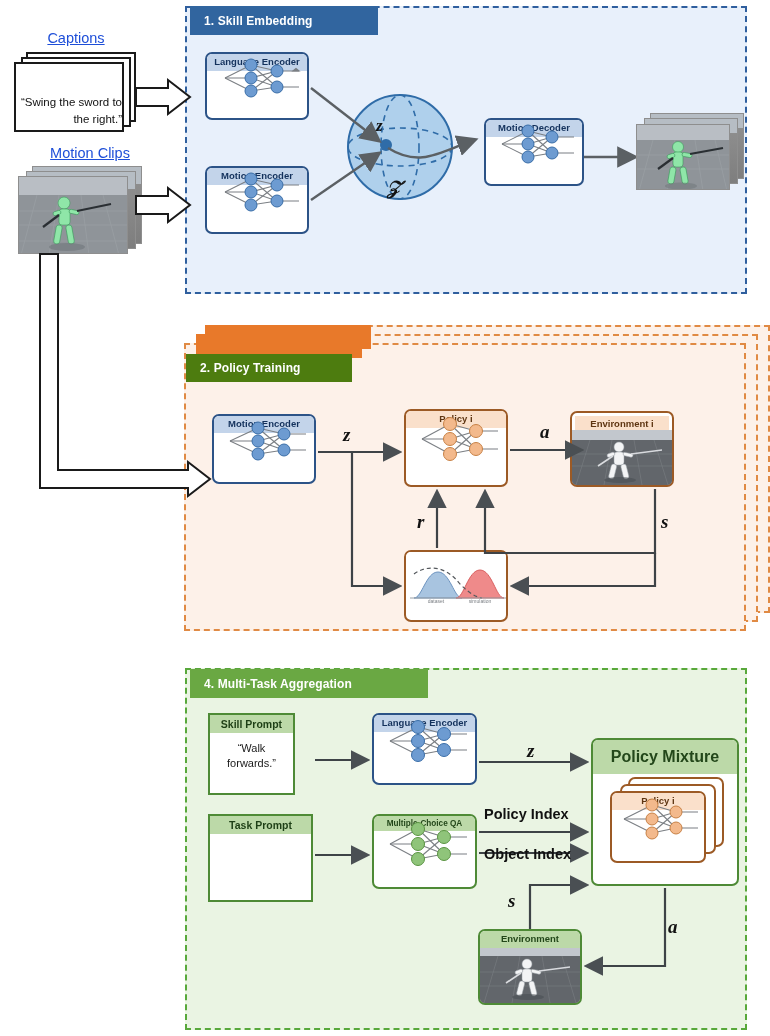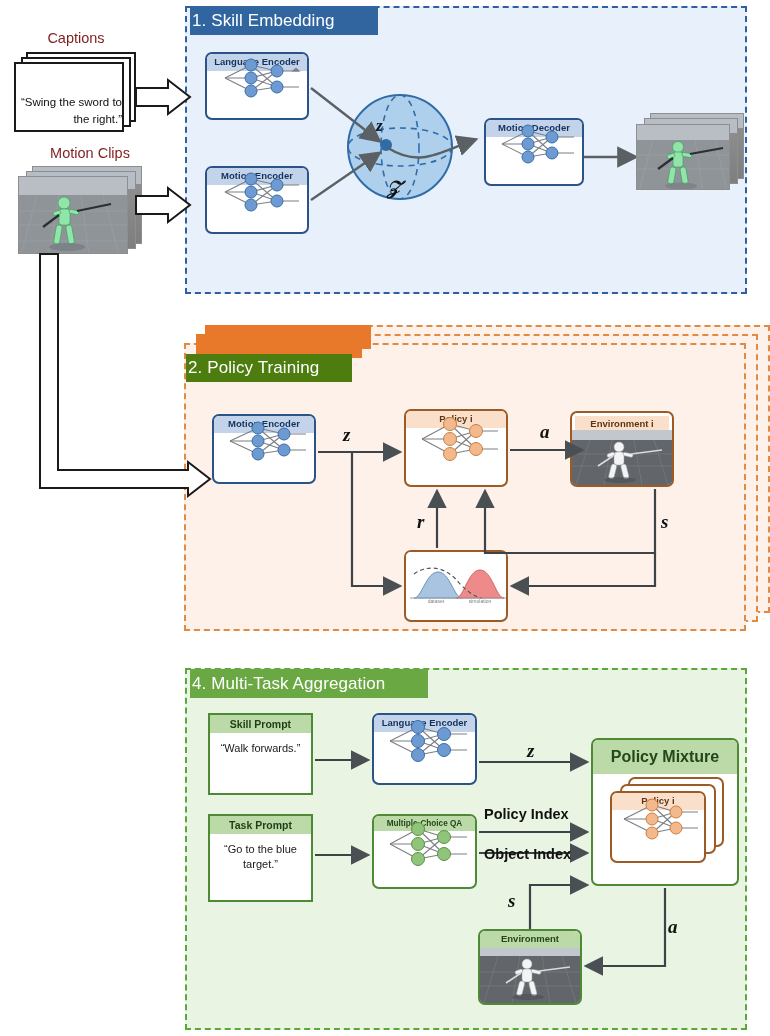--- a/index.html
+++ b/index.html
@@ -14,22 +14,22 @@
           background:#fdf1e9;border:2.5px dashed #e08a44;}
   .sect-2-back1{left:196px;top:334px;width:562px;height:288px;
           background:#fdf1e9;border:2.5px dashed #e08a44;}
   .sect-2{left:184px;top:343px;width:562px;height:288px;
           background:#fdf1e9;border:2.5px dashed #e08a44;}
   .sect-3{left:185px;top:668px;width:562px;height:362px;
           background:#eaf4e3;border:2.5px dashed #58a83b;}
 
   
   .badge{position:absolute;box-sizing:border-box;color:#fff;
-         font-size:17px;font-weight:400;letter-spacing:.1px;
-         display:flex;align-items:center;padding:0 2px;height:29px;}
+         font-size:12px;font-weight:700;letter-spacing:.1px;
+         display:flex;align-items:center;padding:0 14px;height:29px;}
   .badge-1{left:190px;top:6px;width:188px;background:#31659f;}
   .badge-2a{left:205px;top:325px;width:166px;height:24px;background:#e8792a;}
   .badge-2b{left:196px;top:334px;width:166px;height:24px;background:#e8792a;}
   .badge-2c{left:186px;top:354px;width:166px;height:28px;background:#4d7c0f;}
   .badge-3{left:190px;top:669px;width:238px;background:#6aa843;}
 
   
   .card{position:absolute;box-sizing:border-box;border-radius:7px;
         background:#ffffff;overflow:hidden;}
   .card .hdr{width:100%;text-align:center;font-size:9.5px;
@@ -54,21 +54,21 @@
   .capbox .ctext{position:absolute;left:0;right:0;top:30px;text-align:right;
           font-size:11.5px;line-height:1.45;color:#111;}
 
   
   .clip{position:absolute;box-sizing:border-box;border:1px solid #8e8e8e;
         background:linear-gradient(#b6bdc4 0%,#b6bdc4 22%,#8d8d8d 22%,#7e7e7e 100%);
         overflow:hidden;}
   .envimg{position:absolute;box-sizing:border-box;overflow:hidden;
         background:linear-gradient(#c4c9cf 0%,#c4c9cf 18%,#6f7277 18%,#5d6165 100%);}
 
-  .label-plain{position:absolute;font-size:14px;color:#7f1d1d;text-align:center;}
+  .label-plain{position:absolute;font-size:14px;color:#1d4ed8;text-align:center;text-decoration:underline;}
 
   
   .mlabel{position:absolute;font-family:"Liberation Serif",serif;
           font-style:italic;font-weight:700;color:#111;}
 
   .flowtext{position:absolute;font-size:14.5px;font-weight:700;color:#111;
           white-space:nowrap;}
 
   svg{position:absolute;left:0;top:0;overflow:visible;}
   .solid-line{stroke:#5b6064;stroke-width:2.4;fill:none;}
@@ -386,28 +386,27 @@
   <path class="dark-line" d="M655,553 L655,586 L514,586" marker-end="url(#ah2)"></path>
 
   <path class="dark-line" d="M437,548 L437,493" marker-end="url(#ah2)"></path>
 </svg>
 
 <div class="mlabel" style="left:343px;top:424px;font-size:19px;">z</div>
 <div class="mlabel" style="left:540px;top:421px;font-size:19px;">a</div>
 <div class="mlabel" style="left:417px;top:511px;font-size:19px;">r</div>
 <div class="mlabel" style="left:661px;top:511px;font-size:19px;">s</div>
 
-<div class="prompt" style="left:208px;top:713px;width:105px;height:82px;">
+<div class="prompt" style="left:208px;top:713px;width:87px;height:82px;">
   <div class="ptitle">Skill Prompt</div>
   <div class="pbody">“Walk forwards.”</div>
 </div>
 
 <div class="prompt" style="left:208px;top:814px;width:105px;height:88px;">
   <div class="ptitle">Task Prompt</div>
-  <div class="pbody">“Go to the blue target.”</div>
 </div>
 
 <div class="card card-blue" style="left:372px;top:713px;width:105px;height:72px;">
   <div class="hdr">Language Encoder</div>
   <svg width="105" height="52" viewBox="0 0 105 52">
     <g class="nnline">
       <line x1="16" y1="26" x2="44" y2="12"></line>
         <line x1="16" y1="26" x2="44" y2="26"></line>
         <line x1="16" y1="26" x2="44" y2="40"></line>
       <line x1="44" y1="12" x2="70" y2="19"></line>

